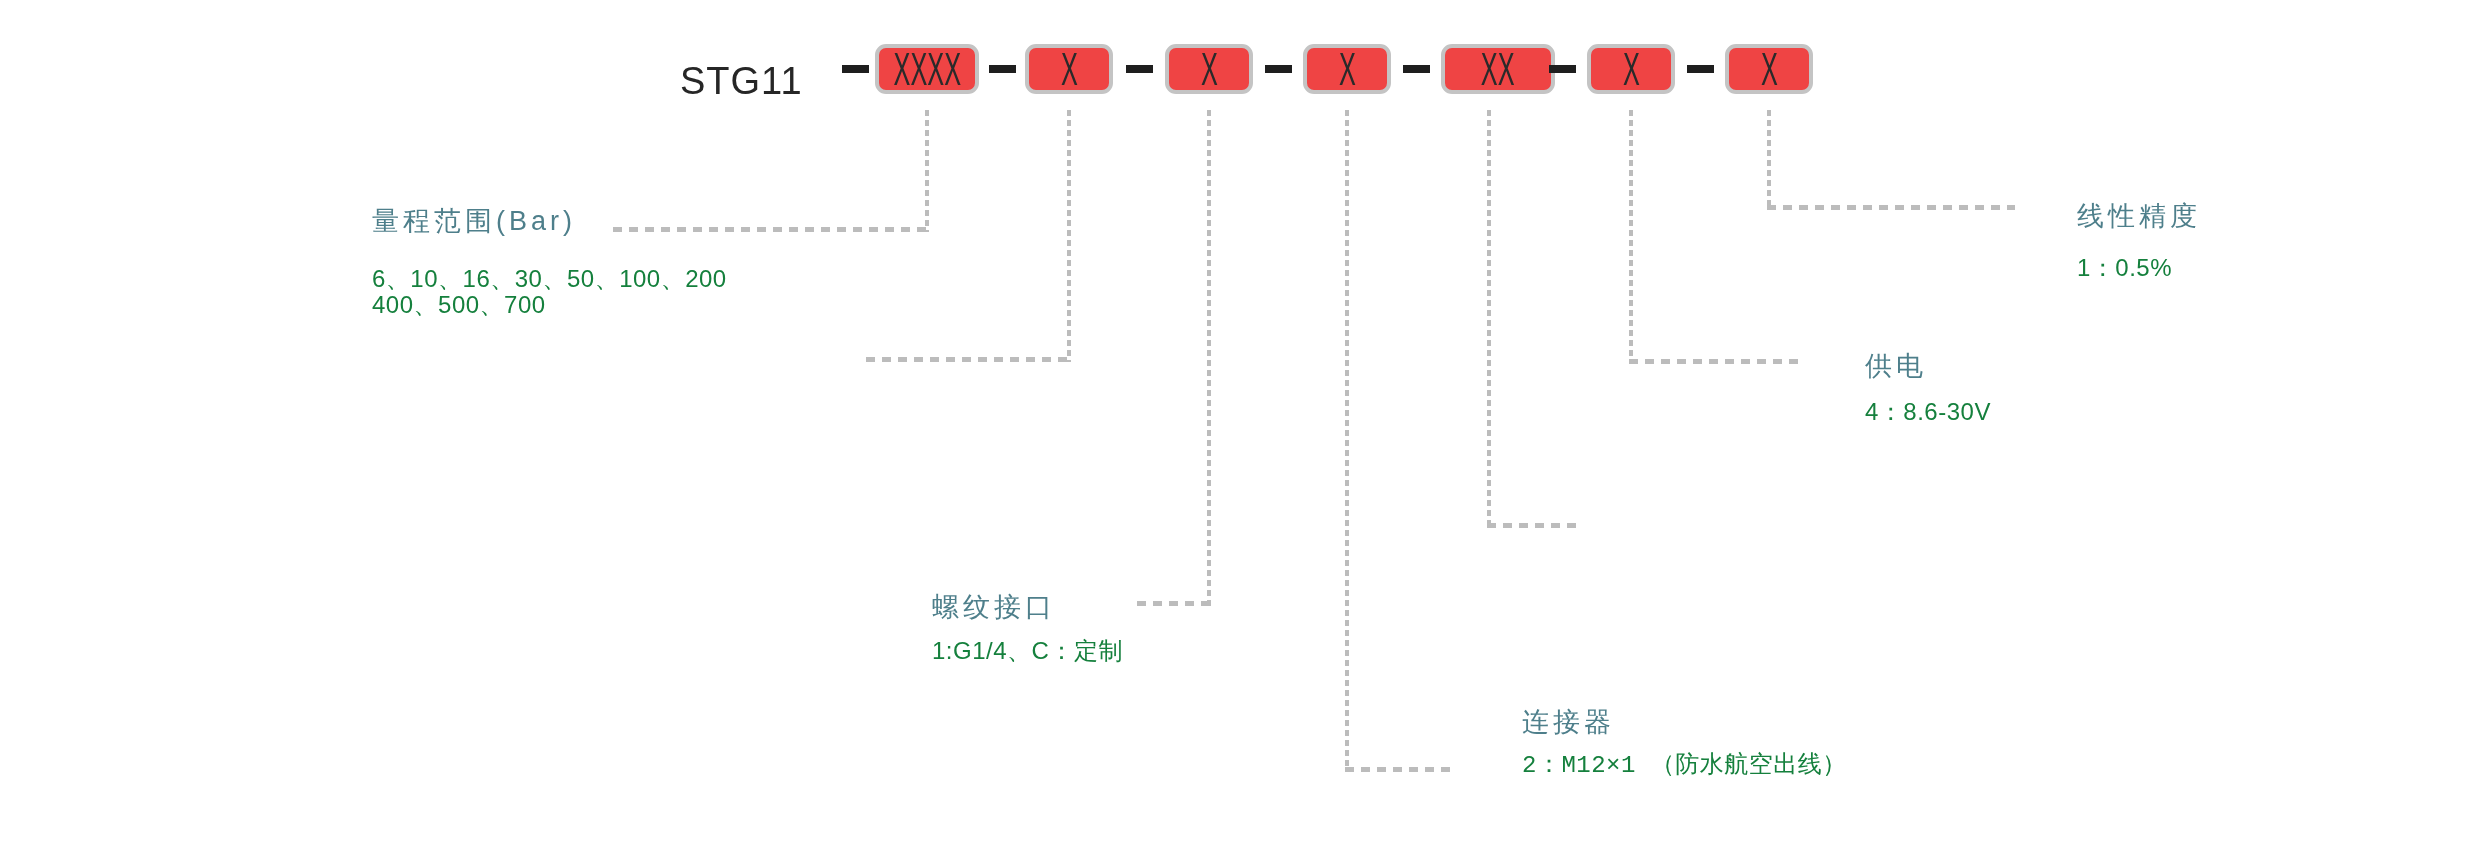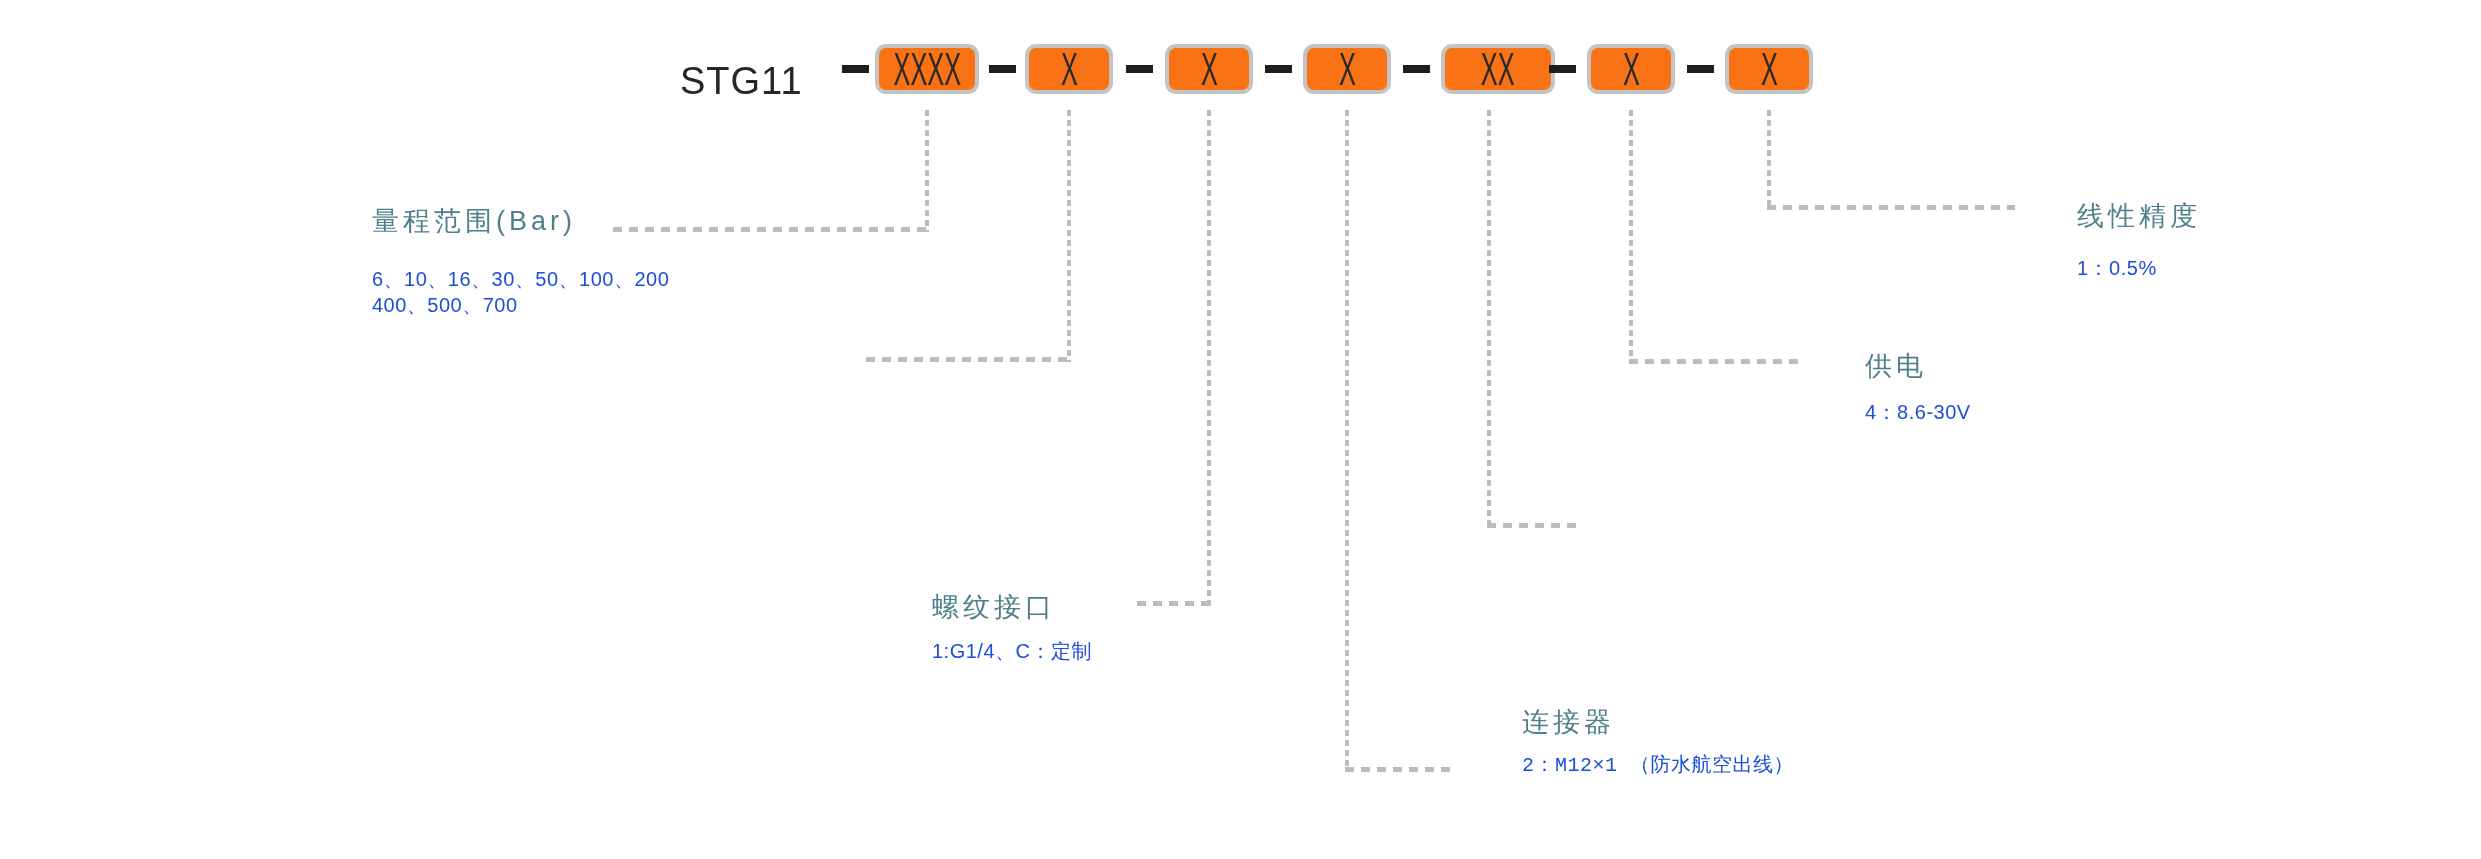--- a/index.html
+++ b/index.html
@@ -19,21 +19,21 @@
     display: flex; align-items: center;
     font-size: 38px; color: #262626;
     letter-spacing: 1px;
     margin-top: 12px;
   }
   .code-box {
     position: absolute; top: 44px; height: 50px;
     box-sizing: border-box;
     border: 4px solid #c4c4c4;
     border-radius: 11px;
-    background: #f97316;
+    background: #ef4444;
     display: flex; align-items: center; justify-content: center;
   }
   .code-text {
     display: inline-block;
     font-size: 46px; color: #2a2a2a;
     transform: scaleX(0.55);
     white-space: nowrap;
   }
   .b1 { left: 875px;  width: 104px; }
   .b2 { left: 1025px; width: 88px; }
@@ -83,22 +83,22 @@
 
   
   .field { position: absolute; white-space: nowrap; margin-left: 44px; }
   .f-label {
     font-size: 27px; line-height: 30px;
     color: #4e7f8b;
     letter-spacing: 4px;
   }
   .f-values { margin-top: 18px; }
   .f-value {
-    font-size: 20px; line-height: 26px;
-    color: #1d4ed8;
+    font-size: 24px; line-height: 26px;
+    color: #15803d;
     letter-spacing: 0.5px;
   }
   .f1 { left: 328px;  top: 206px; }
   .f1 .f-values { margin-top: 30px; }
   .f2 { left: 628px;  top: 346px; }
   .f3 { left: 888px;  top: 592px; }
   .f3 .f-values { margin-top: 16px; }
   .f4 { left: 1478px; top: 709px; font-family: Liberation Mono, monospace; }
   .f4 .f-values { margin-top: 14px; }
   .f5 { left: 1612px; top: 514px; }

